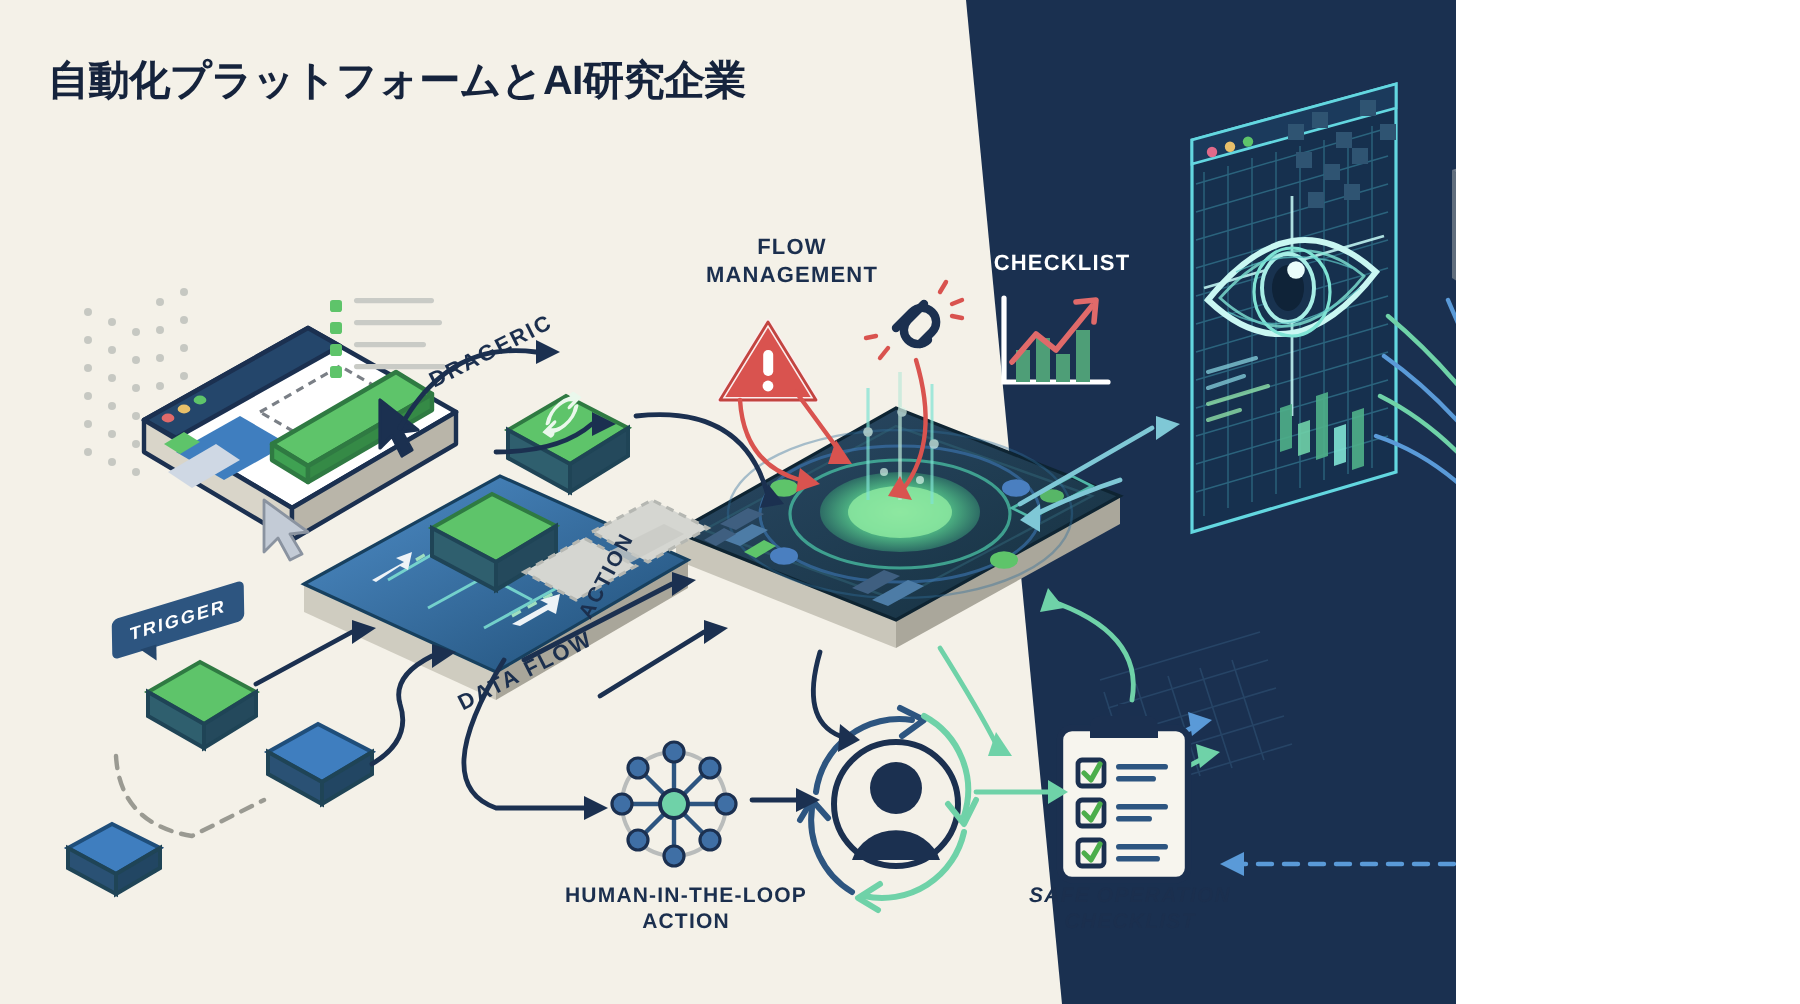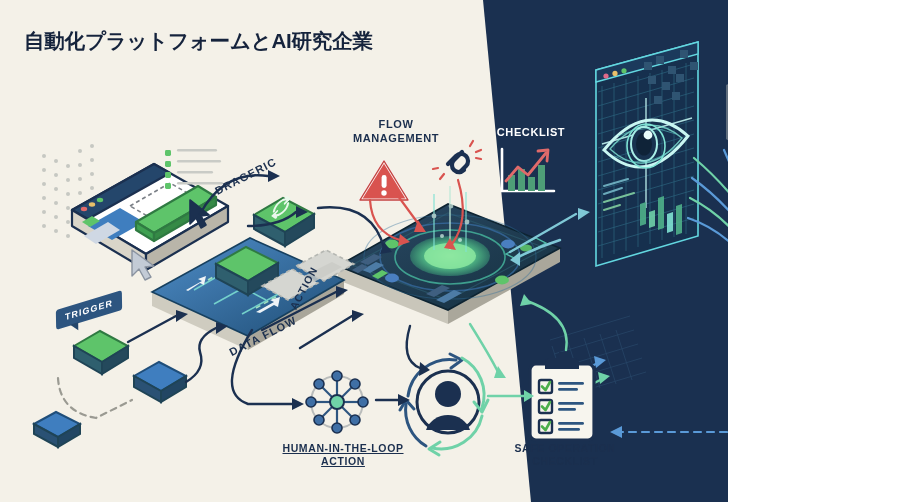--- a/index.html
+++ b/index.html
@@ -611,23 +611,23 @@
 
   <div class="rot" style="left:226px;top:330px;font-size:11px;transform:rotate(-27deg);">DATA FLOW</div>
 
   <div class="lbl" style="left:348px;top:118px;width:96px;font-size:11px;">
     <div>FLOW</div>
     <div>MANAGEMENT</div>
   </div>
 
   <div class="lbl light" style="left:486px;top:126px;width:90px;font-size:11px;">CHECKLIST</div>
 
-  <div class="lbl" style="left:278px;top:442px;width:130px;font-size:10.5px;text-decoration:underline;">
+  <div class="lbl" style="left:278px;top:442px;width:130px;font-size:10.5px;">
     <div>HUMAN-IN-THE-LOOP</div>
     <div>ACTION</div>
   </div>
 
-  <div class="lbl" style="left:504px;top:442px;width:122px;font-size:10.5px;">
+  <div class="lbl" style="left:504px;top:442px;width:122px;font-size:10.5px;font-style:italic;">
     <div>SAFE OPERATION</div>
     <div>CHECKLIST</div>
   </div>
 
 </div>
 
 </body></html>

